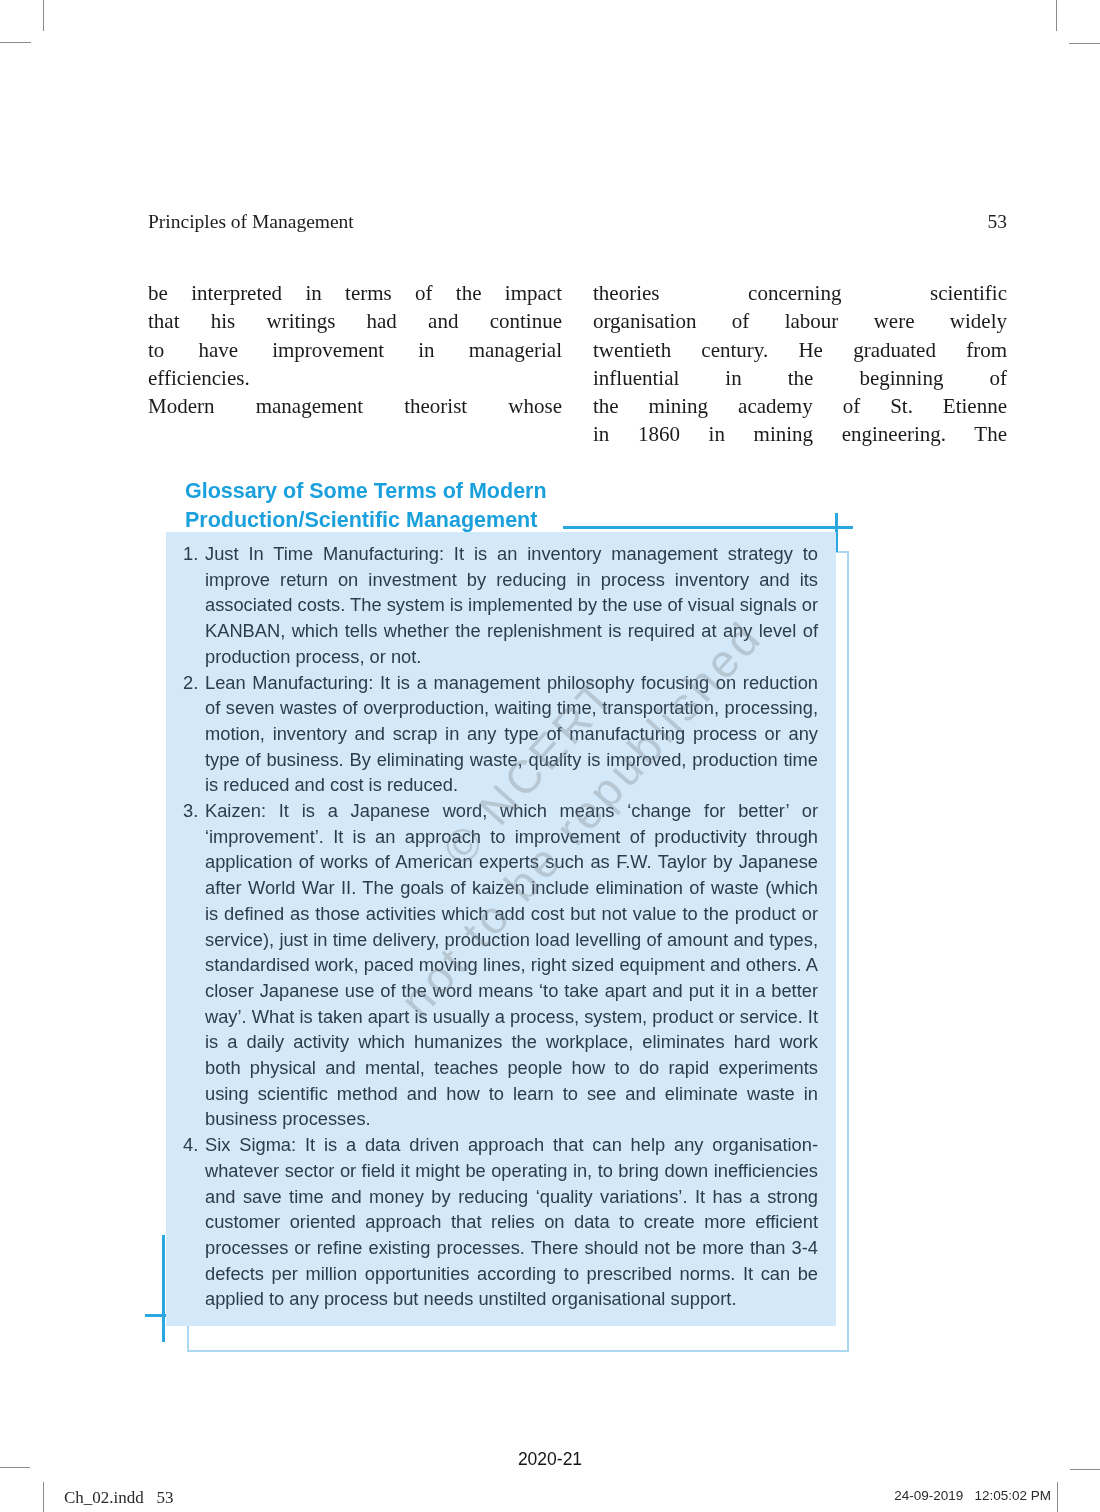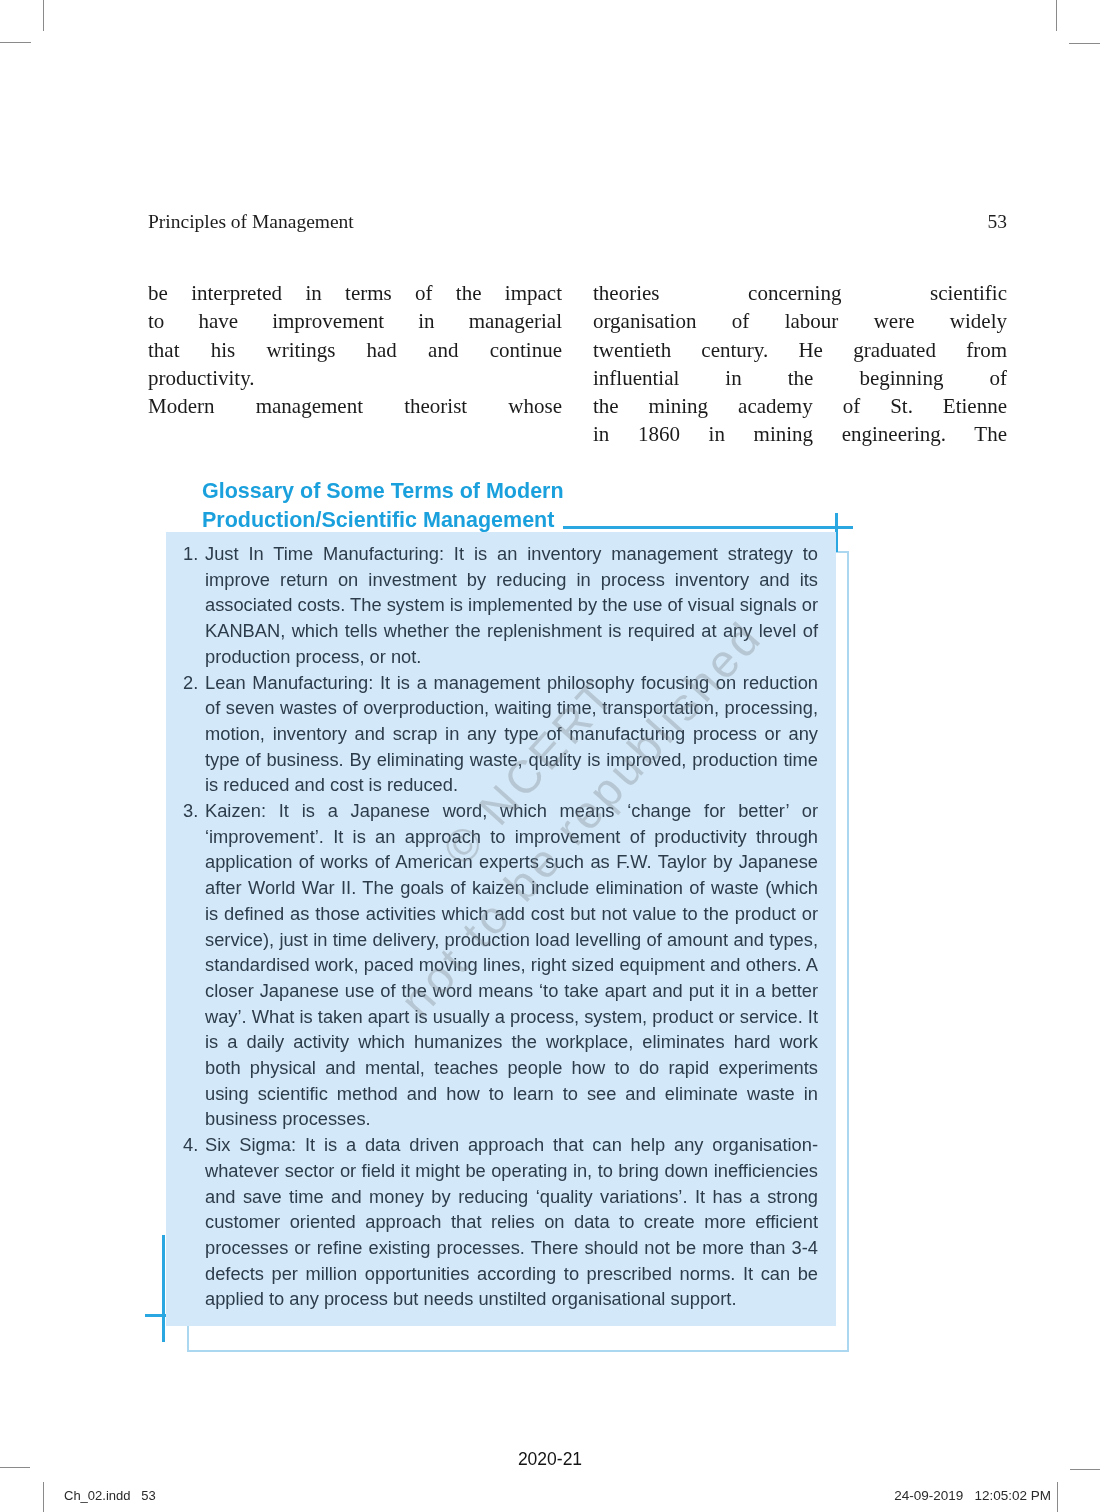--- a/index.html
+++ b/index.html
@@ -39,21 +39,21 @@
   .bline.j{text-align:justify;text-align-last:justify;}
   .bline.indent{padding-left:27px;}
 
   
   .glossary-wrap{position:absolute;left:166px;top:532px;width:670px;}
   .g-heading{
     position:absolute;left:19px;top:-55px;
     font-weight:bold;font-size:21.5px;line-height:29px;color:#1aa0dc;
     white-space:nowrap;
   }
-  .g-heading span{display:block;margin-left:17px;}
+  .g-heading span{display:block;}
   .offset-rect{
     position:absolute;left:21px;top:19px;right:-13px;bottom:-26px;
     border:2px solid #abd7f1;background:transparent;
   }
   .box-fill{
     position:relative;background:#d3e8f8;min-height:748px;box-sizing:border-box;
     padding:9px 18px 14px 17px;
     font-size:18.3px;line-height:25.7px;color:#2d3c4b;
   }
   .gitem{position:relative;padding-left:22px;text-align:justify;}
@@ -75,21 +75,21 @@
     white-space:nowrap;z-index:6;pointer-events:none;
   }
   .watermark .wm2{margin-top:16px;}
 
   
   .footer-year{
     position:absolute;top:1449px;left:0;width:1100px;text-align:center;
     font-size:17.5px;color:#141414;
   }
   .print-info-left{
-    position:absolute;left:64px;top:1488px;font-size:13px;color:#2a2a2a;white-space:pre;
+    position:absolute;left:64px;top:1488px;font-size:17px;color:#2a2a2a;white-space:pre;font-family:Liberation Serif, serif;
   }
   .print-info-right{
     position:absolute;right:49px;top:1488px;font-size:13.5px;color:#2a2a2a;white-space:pre;margin-left:16px;
   }
 </style>
 </head>
 <body>
 
 <div class="cm cm-tl-v"></div>
 <div class="cm cm-tl-h"></div>
@@ -98,23 +98,23 @@
 <div class="cm cm-bl-h"></div>
 <div class="cm cm-bl-v"></div>
 <div class="cm cm-br-h"></div>
 <div class="cm cm-br-v"></div>
 
 <div class="header-title">Principles of Management</div>
 <div class="page-number">53</div>
 
 <div id="col-left" class="column">
     <div class="bline j">be interpreted in terms of the impact</div>
+    <div class="bline j">that his writings had and continue</div>
     <div class="bline j">to have improvement in managerial</div>
-    <div class="bline j">that his writings had and continue</div>
-    <div class="bline">productivity.</div>
+    <div class="bline">efficiencies.</div>
     <div class="bline j">Modern management theorist whose</div>
   </div>
 <div id="col-right" class="column">
     <div class="bline j">theories concerning scientific</div>
     <div class="bline j">organisation of labour were widely</div>
     <div class="bline j">twentieth century. He graduated from</div>
     <div class="bline j">influential in the beginning of</div>
     <div class="bline j">the mining academy of St. Etienne</div>
     <div class="bline j">in 1860 in mining engineering. The</div>
   </div>

